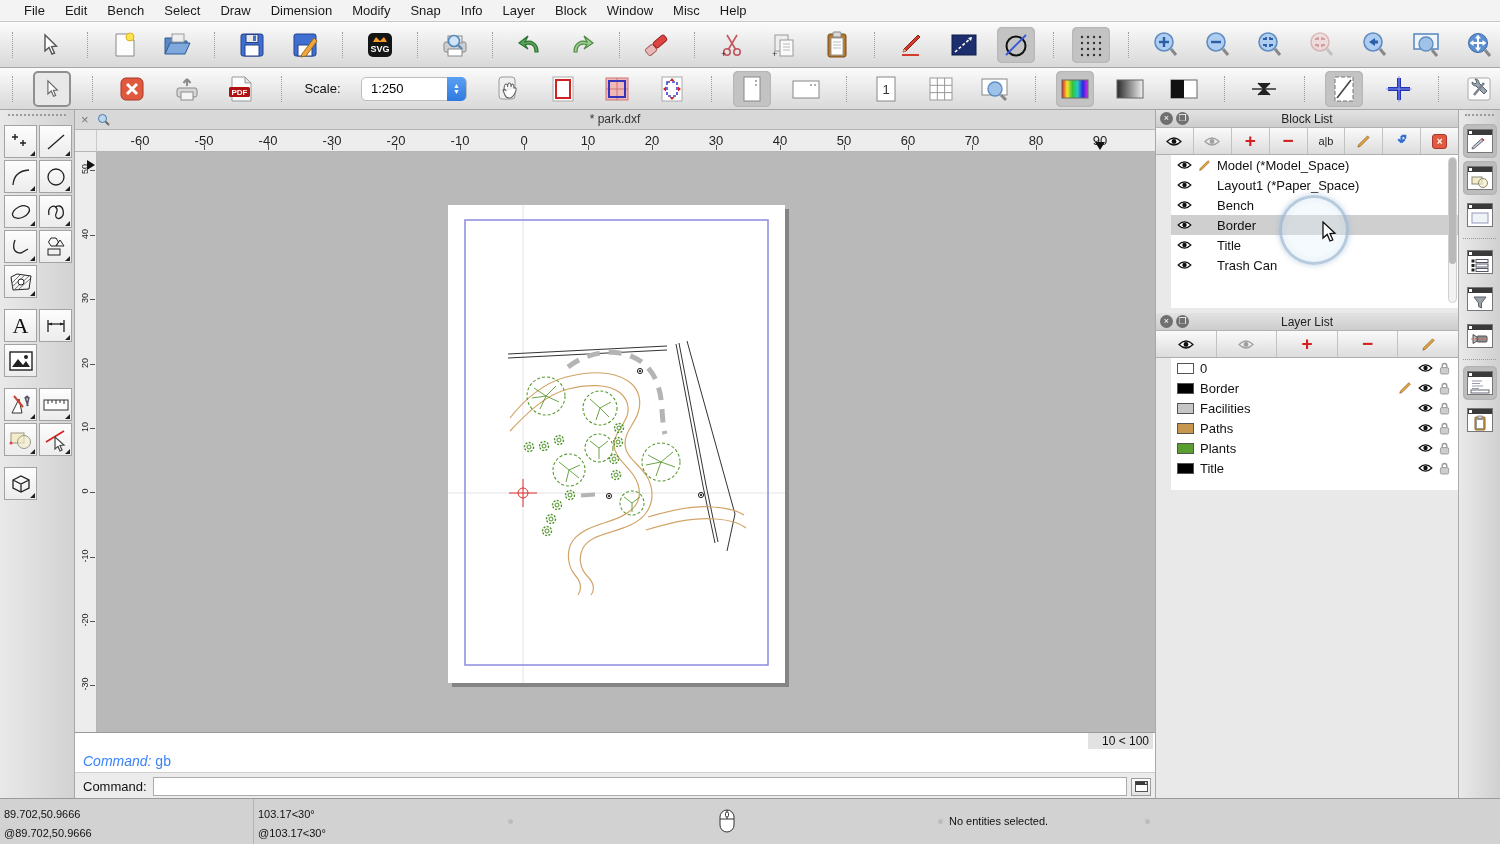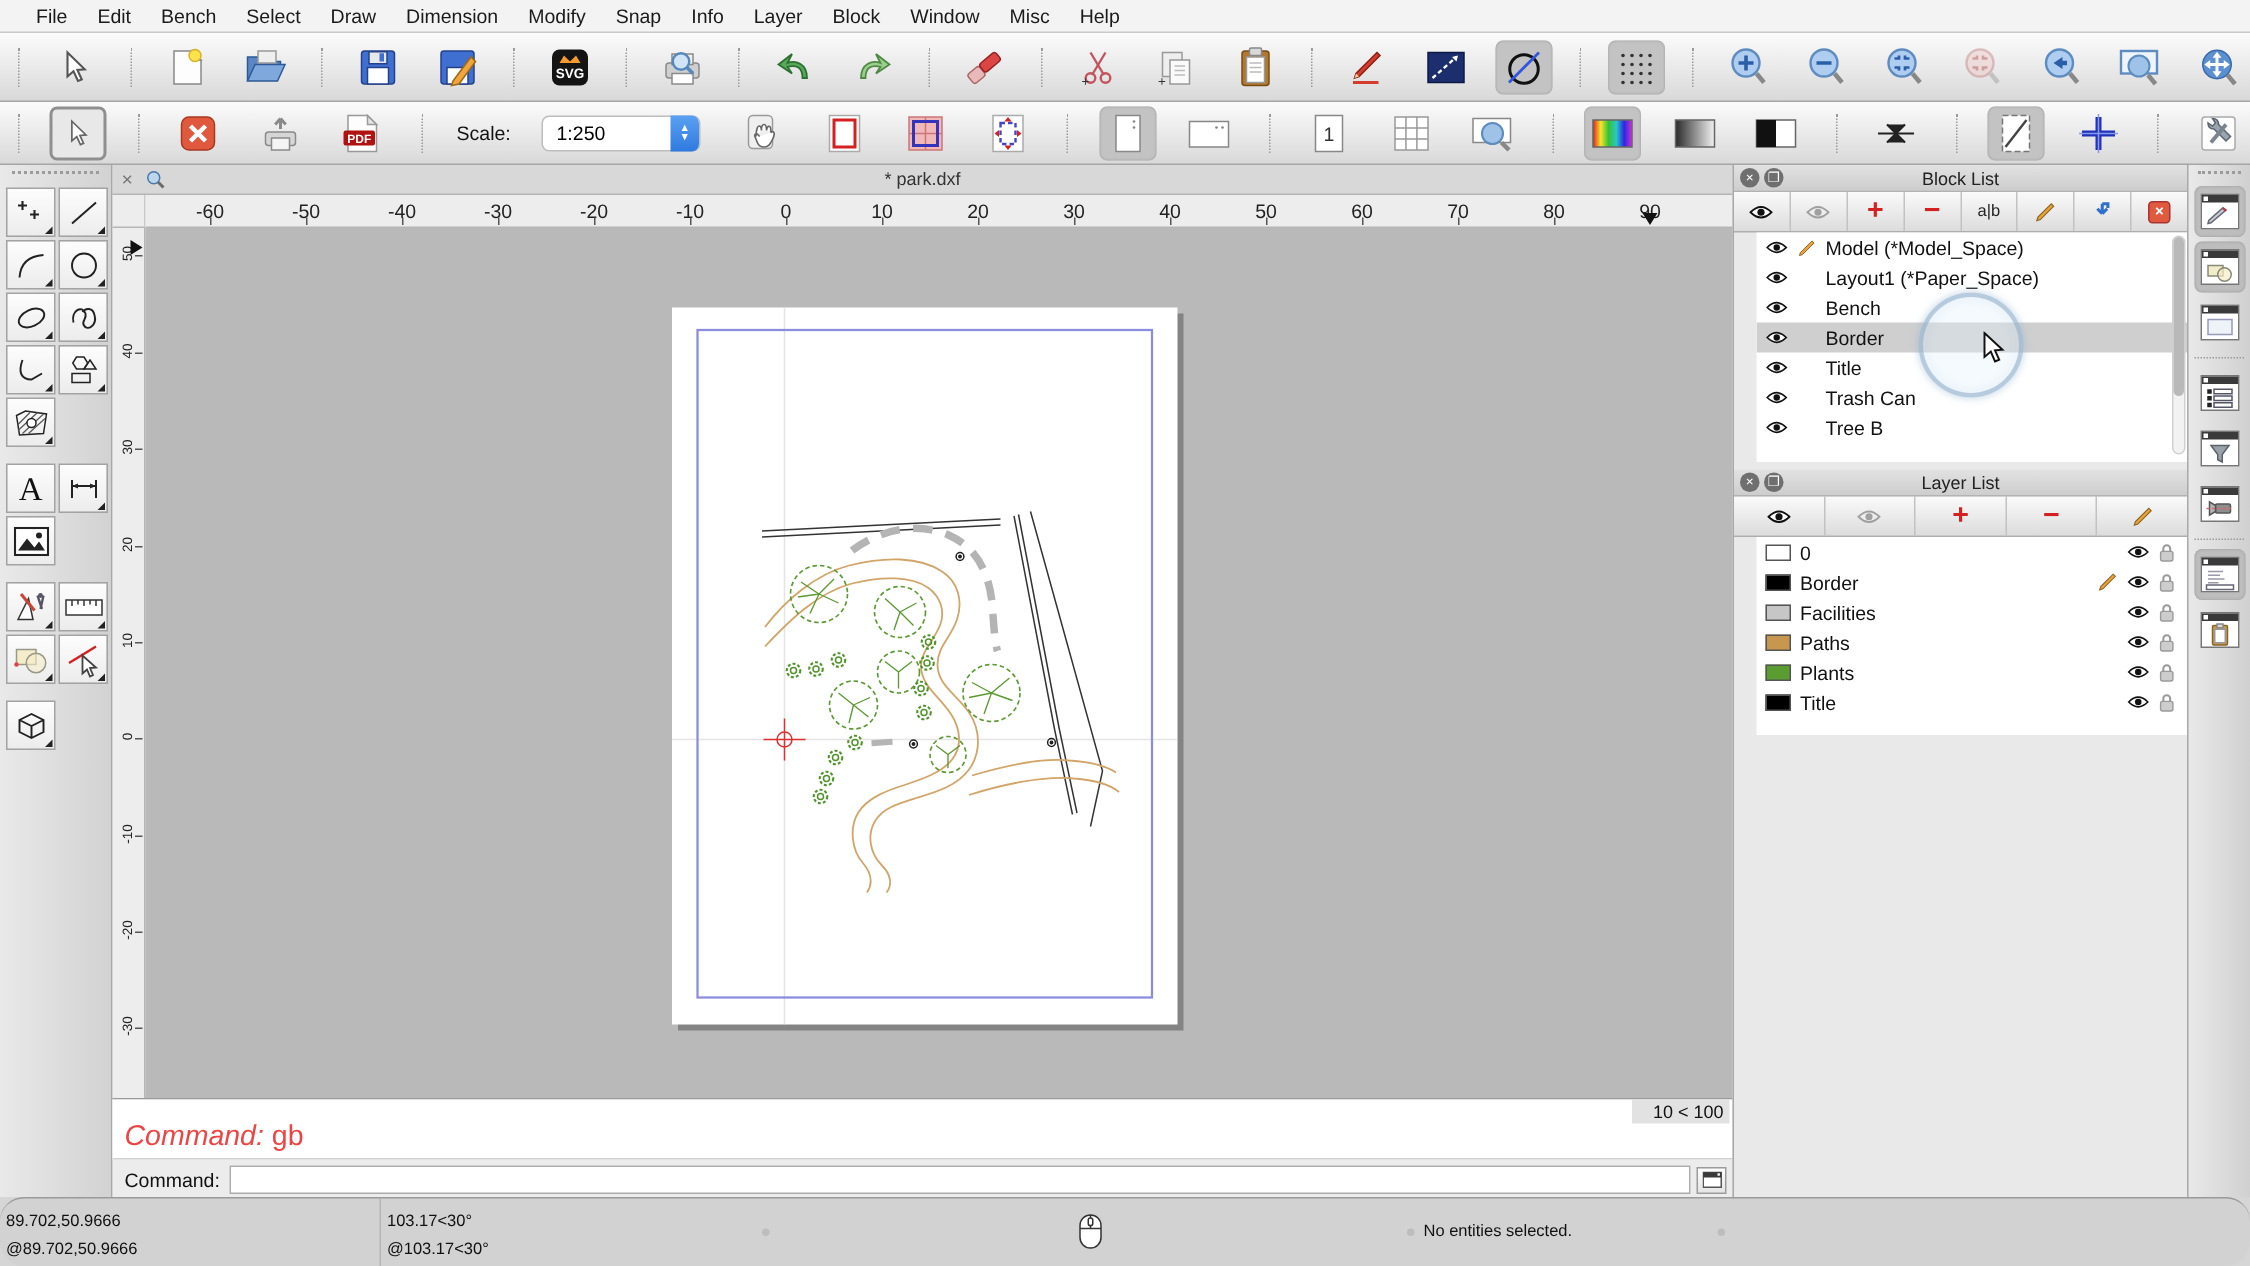--- a/index.html
+++ b/index.html
@@ -70,33 +70,33 @@
   #paper { position:absolute; left:351px; top:53px; width:337px; height:478px; background:#fff;
     box-shadow:4px 4px 0 rgba(90,90,90,.55); }
 
   
   #cmdarea { position:absolute; left:75px; top:732px; width:1080px; height:66px;
     background:#ececec; border-top:1px solid #9a9a9a; }
   #cmd-history { position:absolute; left:0; top:0; width:1080px; height:40px; background:#fff;
     border-bottom:1px solid #cfcfcf; }
   #history-indicator { position:absolute; right:2px; top:0; height:16px; background:#e2e2e2;
     font-size:12px; color:#111; padding:1px 4px 0 14px; }
-  #cmd-echo { position:absolute; left:8px; bottom:3px; font-size:19px; color:#ef4444; }
+  #cmd-echo { position:absolute; left:8px; bottom:3px; font-size:14px; color:#3b82f6; }
   #cmd-echo .p { font-style:italic; }
   #cmd-inputrow { position:absolute; left:0; top:41px; width:1080px; height:25px;
     display:flex; align-items:center; }
   #cmd-inputrow .lab { font-size:13px; color:#111; margin:0 6px 0 8px; }
   #cmd-input { flex:1; height:19px; background:#fff; border:1px solid #ababab; font-size:13px;
     font-family:"Liberation Sans",sans-serif; padding:0 4px; }
   #cmd-toggle { width:20px; height:18px; margin:0 4px; background:linear-gradient(#fdfdfd,#e4e4e4);
     border:1px solid #9c9c9c; display:flex; align-items:center; justify-content:center; }
 
   
   #statusbar { position:absolute; left:0; top:798px; width:1500px; height:46px;
-    background:#d2d2d2; border-top:1px solid #9a9a9a; font-size:11px; color:#111;border-radius:16px; }
+    background:#d2d2d2; border-top:1px solid #9a9a9a; font-size:11px; color:#111; }
   #statusbar .col1 { position:absolute; left:4px; }
   #statusbar .col2 { position:absolute; left:258px; }
   #statusbar .l1 { position:absolute; top:9px; white-space:nowrap; }
   #statusbar .l2 { position:absolute; top:28px; white-space:nowrap; }
   #sb-div { position:absolute; left:253px; top:0; width:1px; height:46px; background:#b5b5b5; }
   .sb-dot { position:absolute; top:20px; width:5px; height:5px; border-radius:50%; background:#bdbdbd; }
   #sel-status { position:absolute; left:949px; top:16px; }
 
   
   #rightdock { position:absolute; left:1155px; top:110px; width:303px; height:688px;
@@ -918,27 +918,20 @@
             </svg>
           <span class="nm" style="margin-left:19px">Title</span>
         </div>
         <div class="lrow">
           <svg width="15" height="10" viewBox="0 0 16 11">
               <path d="M1 5.5 Q8 -1.5 15 5.5 Q8 12.5 1 5.5Z" fill="#fff" stroke="#111" stroke-width="1.2"></path>
               <circle cx="8" cy="5.5" r="2.4" fill="#111"></circle>
             </svg>
           <span class="nm" style="margin-left:19px">Trash Can</span>
         </div>
-        <div class="lrow">
-          <svg width="15" height="10" viewBox="0 0 16 11">
-              <path d="M1 5.5 Q8 -1.5 15 5.5 Q8 12.5 1 5.5Z" fill="#fff" stroke="#111" stroke-width="1.2"></path>
-              <circle cx="8" cy="5.5" r="2.4" fill="#111"></circle>
-            </svg>
-          <span class="nm" style="margin-left:19px">Tree B</span>
-        </div>
         <div class="scrollbar">
             <div class="scrollthumb"></div>
           </div>
         <div id="halo"></div>
         <svg width="18" height="22" viewBox="0 0 18 22" style="position:absolute;left:148px;top:66px">
           <path d="M4 1 L4 17 L8.2 13.4 L11 20 L13.8 18.8 L11 12.6 L16 12.2 Z" fill="#fff" stroke="#111" stroke-width="1.3"></path>
         </svg>
       </div>
     </div>
 

